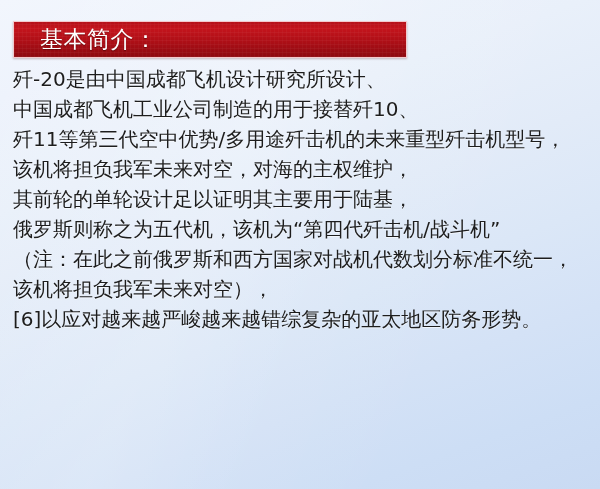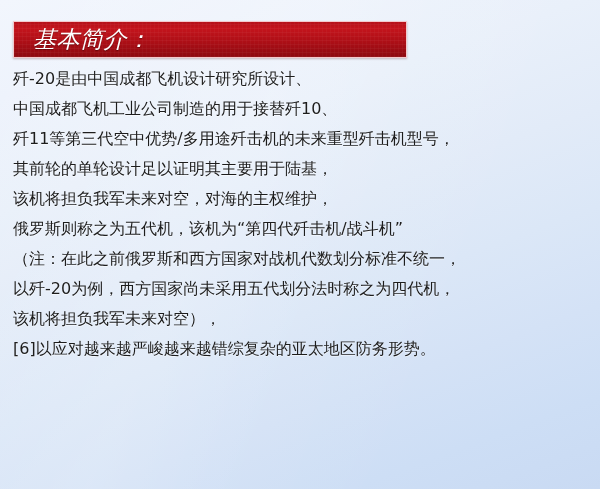--- a/index.html
+++ b/index.html
@@ -68,42 +68,41 @@
     inset: 0;
     opacity: 0.16;
     background-image:
       repeating-linear-gradient(0deg, rgba(255,255,255,0.25) 0 1px, rgba(0,0,0,0) 1px 4px),
       repeating-linear-gradient(90deg, rgba(255,255,255,0.18) 0 1px, rgba(0,0,0,0) 1px 4px);
     pointer-events: none;
   }
   #title-text {
     position: relative;
     z-index: 2;
-    margin-left: 19px;
+    margin-left: 26px;
     color: #ffffff;
     font-size: 23px;
     line-height: 1;
     font-weight: 400;
     letter-spacing: 0.5px;
     text-shadow: 0 1px 1px rgba(0,0,0,0.35);
     white-space: nowrap;
-    font-style: italic;
   }
 
   
   #body-text {
     position: absolute;
     left: 13px;
     top: 64px;
     width: 580px;
     z-index: 2;
   }
   .body-line {
     color: #1d1d1d;
-    font-size: 16px;
+    font-size: 20px;
     line-height: 18px;
     height: 30px;
     display: flex;
     align-items: center;
     white-space: nowrap;
     text-shadow: 0 1px 0 rgba(255,255,255,0.55);
   }
 </style>
 </head>
 <body>
@@ -112,22 +111,21 @@
 
   <div id="title-bar">
     <div class="texture"></div>
     <div id="title-text">基本简介：</div>
   </div>
 
   <div id="body-text">
     <div class="body-line">歼-20是由中国成都飞机设计研究所设计、</div>
     <div class="body-line">中国成都飞机工业公司制造的用于接替歼10、</div>
     <div class="body-line">歼11等第三代空中优势/多用途歼击机的未来重型歼击机型号，</div>
+    <div class="body-line">该机将担负我军未来对空，对海的主权维护，</div>
     <div class="body-line">其前轮的单轮设计足以证明其主要用于陆基，</div>
-    <div class="body-line">该机将担负我军未来对空，对海的主权维护，</div>
     <div class="body-line">俄罗斯则称之为五代机，该机为“第四代歼击机/战斗机”</div>
     <div class="body-line">（注：在此之前俄罗斯和西方国家对战机代数划分标准不统一，</div>
-    <div class="body-line">以歼-20为例，西方国家尚未采用五代划分法时称之为四代机，</div>
     <div class="body-line">该机将担负我军未来对空），</div>
     <div class="body-line">[6]以应对越来越严峻越来越错综复杂的亚太地区防务形势。</div>
   </div>
 
 </div>
 
 </body></html>

